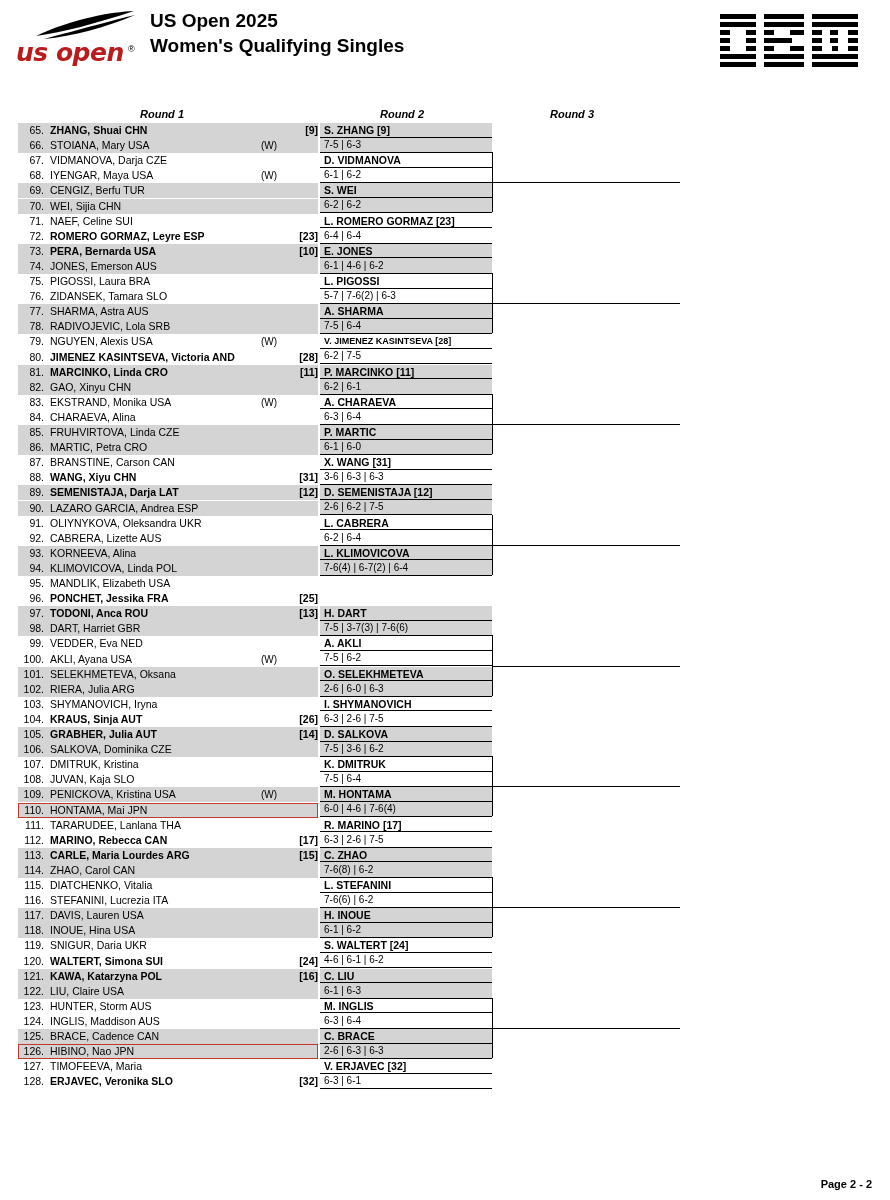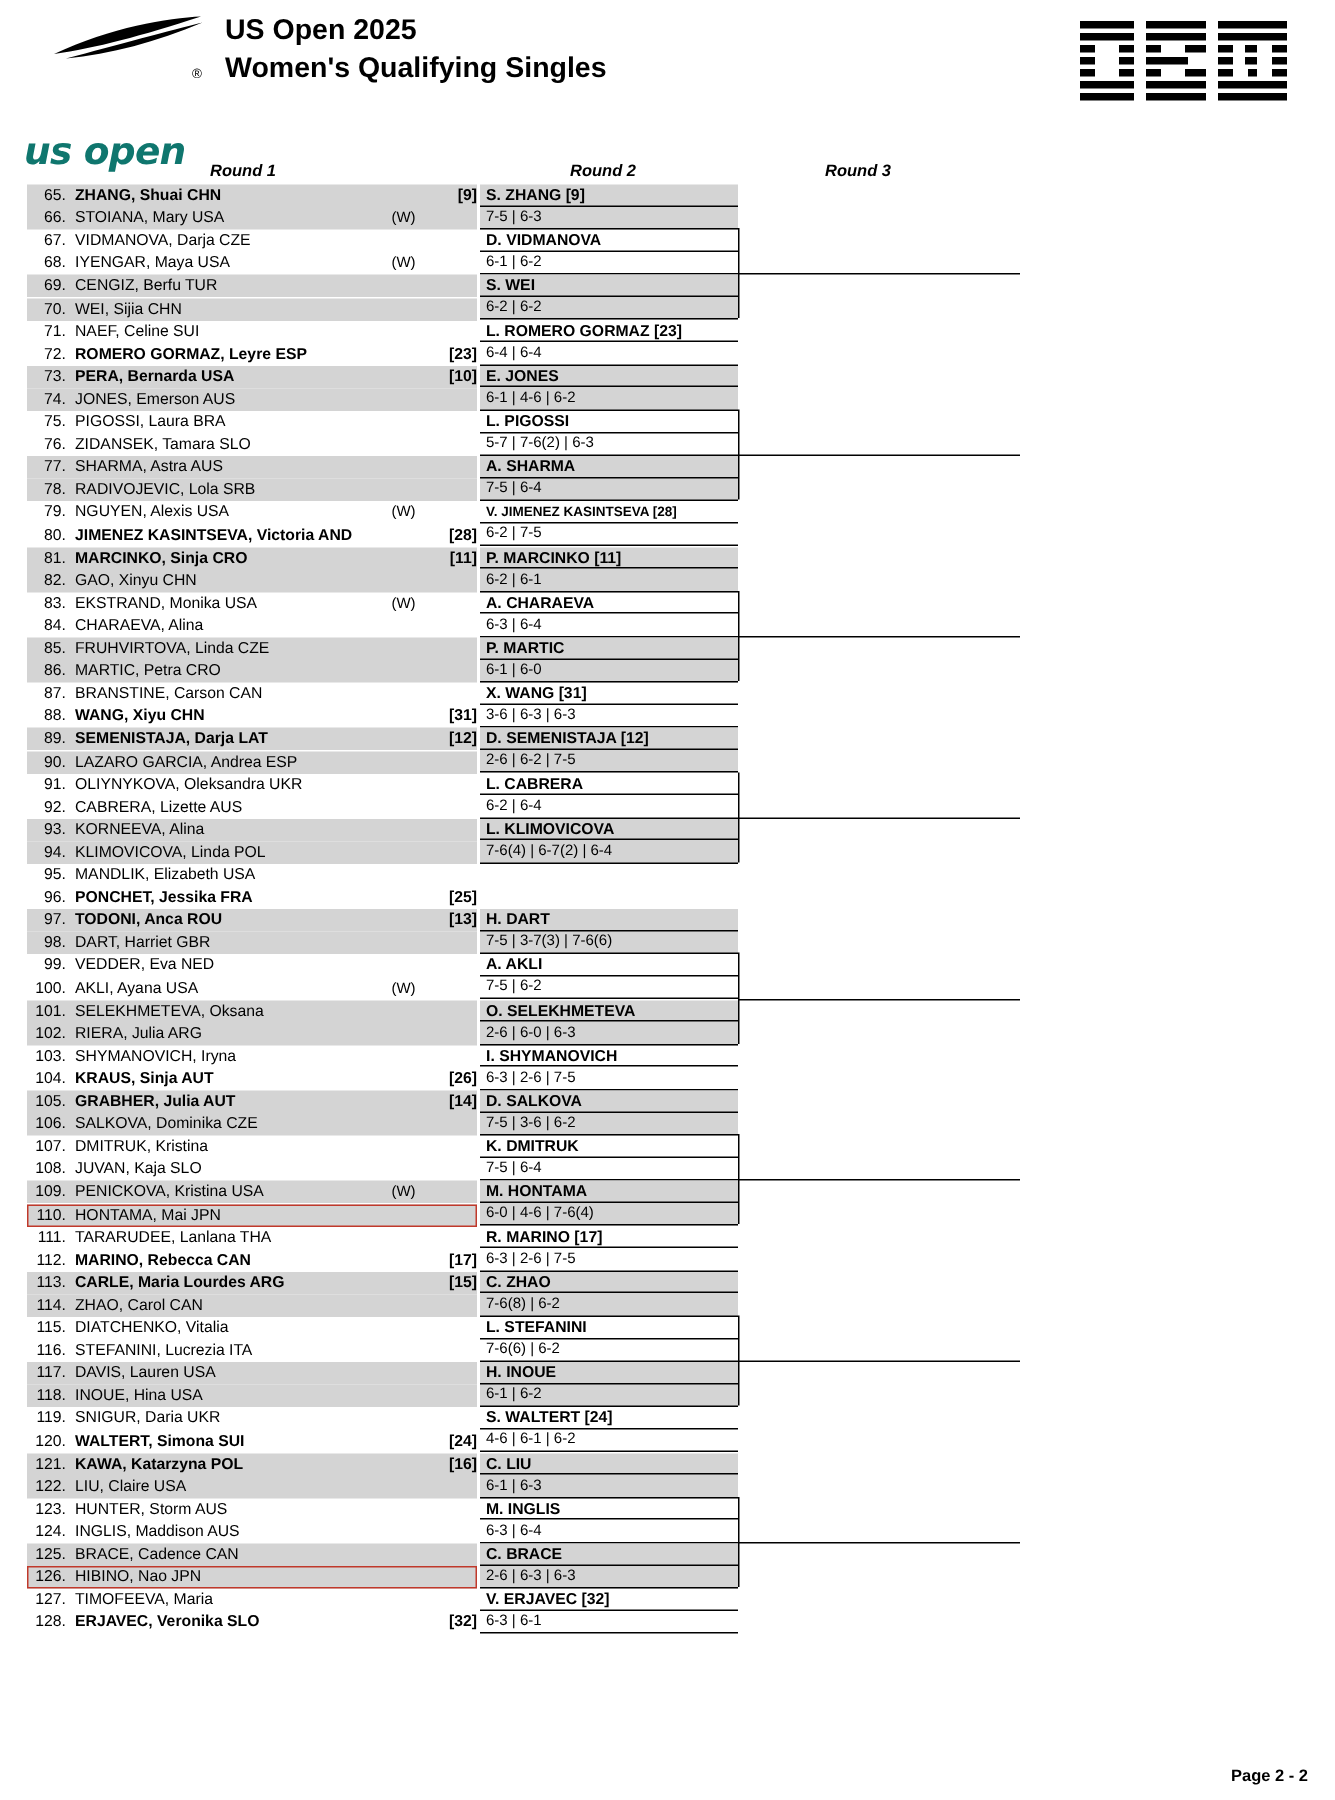--- a/index.html
+++ b/index.html
@@ -39,22 +39,21 @@
   }
   .usopen-word {
     position: absolute;
     left: 0px;
     top: 30px;
     font-family: "DejaVu Sans", sans-serif;
     font-weight: bold;
     font-style: italic;
     font-size: 25px;
     letter-spacing: -0.5px;
-    color: #0f766e;
-    margin-top: 48px;
+    color: #b91c1c;
   }
   .usopen-reg {
     position: absolute;
     left: 112px;
     top: 36px;
     font-size: 9px;
   }
   .title-block {
     position: absolute;
     left: 150px;
@@ -355,21 +354,21 @@
       <span class="seed"></span>
     </div>
     <div class="r1row" style="top: 349.5px;">
       <span class="num">80.</span>
       <span class="nm bold">JIMENEZ KASINTSEVA, Victoria AND</span>
       <span class="wc"></span>
       <span class="seed">[28]</span>
     </div>
     <div class="r1row shaded" style="top: 364.6px;">
       <span class="num">81.</span>
-      <span class="nm bold">MARCINKO, Sinja CRO</span>
+      <span class="nm bold">MARCINKO, Linda CRO</span>
       <span class="wc"></span>
       <span class="seed">[11]</span>
     </div>
     <div class="r1row shaded" style="top: 379.7px;">
       <span class="num">82.</span>
       <span class="nm">GAO, Xinyu CHN</span>
       <span class="wc"></span>
       <span class="seed"></span>
     </div>
     <div class="r1row" style="top: 394.8px;">

